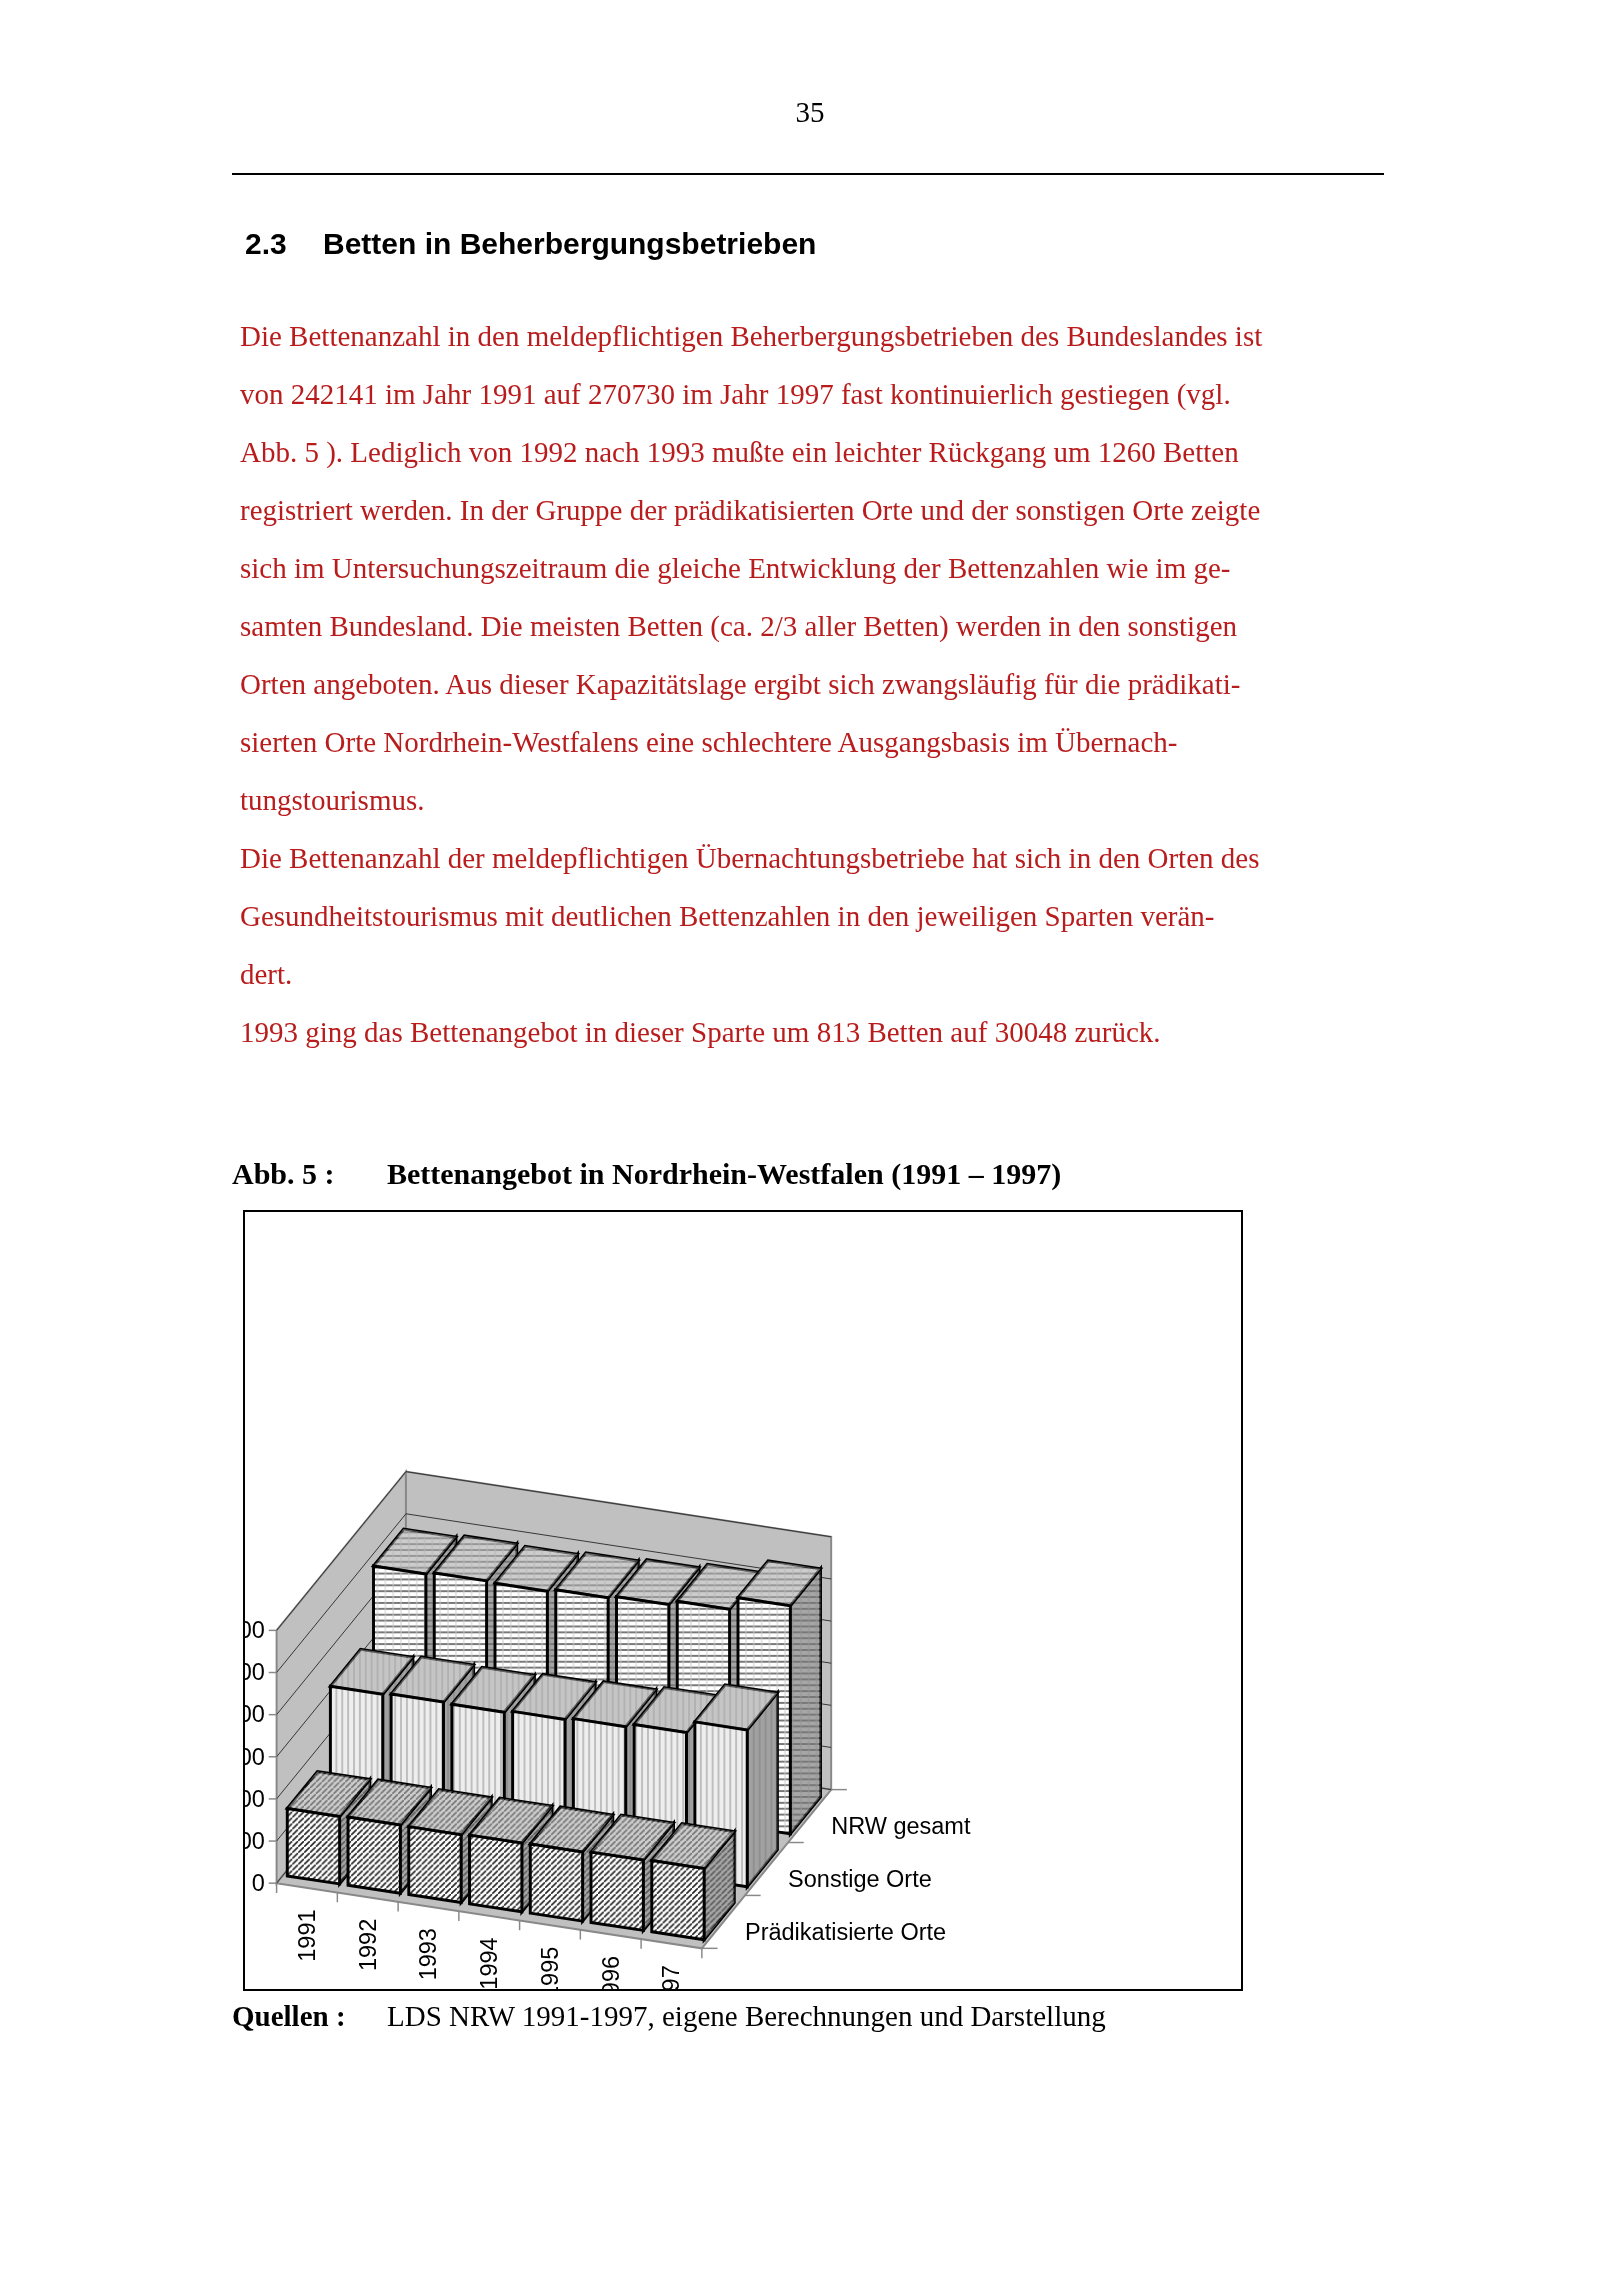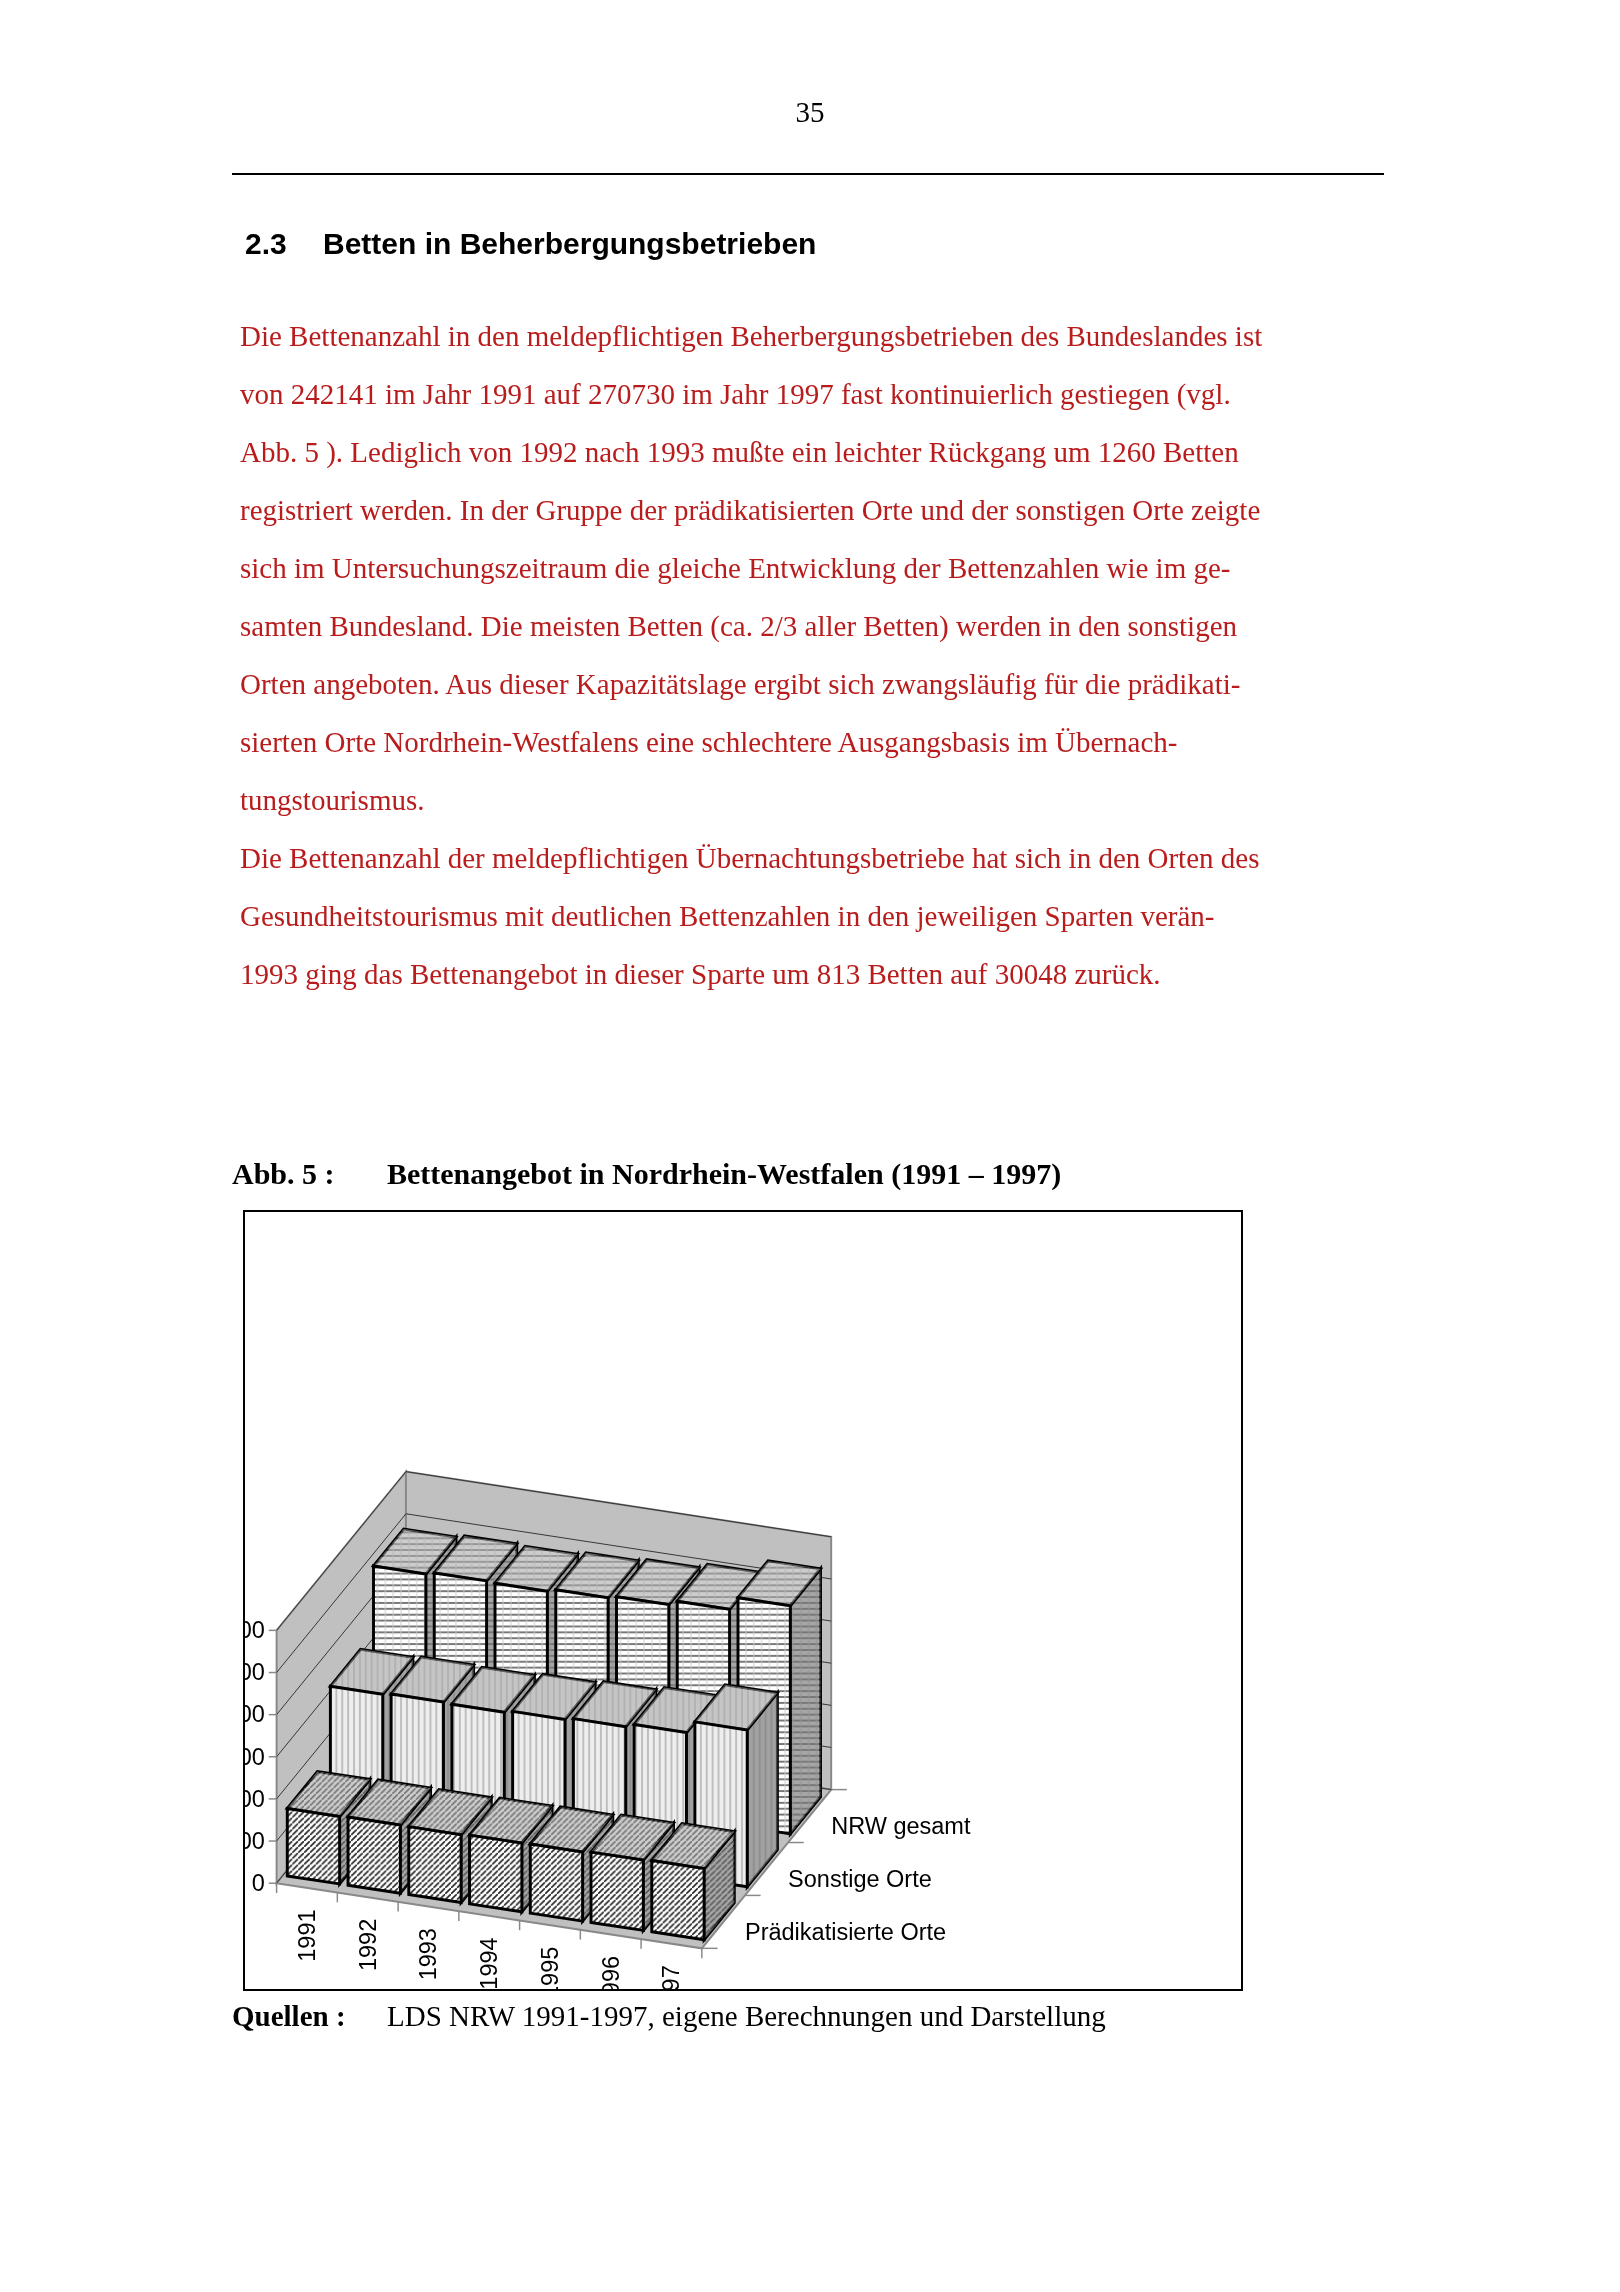--- a/index.html
+++ b/index.html
@@ -39,20 +39,21 @@
   <div class="line">von 242141 im Jahr 1991 auf 270730 im Jahr 1997 fast kontinuierlich gestiegen (vgl.</div>
   <div class="line">Abb. 5 ). Lediglich von 1992 nach 1993 mußte ein leichter Rückgang um 1260 Betten</div>
   <div class="line">registriert werden. In der Gruppe der prädikatisierten Orte und der sonstigen Orte zeigte</div>
   <div class="line">sich im Untersuchungszeitraum die gleiche Entwicklung der Bettenzahlen wie im ge-</div>
   <div class="line">samten Bundesland. Die meisten Betten (ca. 2/3 aller Betten) werden in den sonstigen</div>
   <div class="line">Orten angeboten. Aus dieser Kapazitätslage ergibt sich zwangsläufig für die prädikati-</div>
   <div class="line">sierten Orte Nordrhein-Westfalens eine schlechtere Ausgangsbasis im Übernach-</div>
   <div class="line">tungstourismus.</div>
   <div class="line">Die Bettenanzahl der meldepflichtigen Übernachtungsbetriebe hat sich in den Orten des</div>
   <div class="line">Gesundheitstourismus mit deutlichen Bettenzahlen in den jeweiligen Sparten verän-</div>
+  <div class="line">dert.</div>
   <div class="line">1993 ging das Bettenangebot in dieser Sparte um 813 Betten auf 30048 zurück.</div>
 </div>
 
 <div class="caption">
   <span class="lbl">Abb. 5 :</span><span>Bettenangebot in Nordrhein-Westfalen (1991 – 1997)</span>
 </div>
 
 <div class="chart-frame">
   <svg id="chart-svg" width="996" height="777" viewBox="0 0 1016 793">
     <defs>

